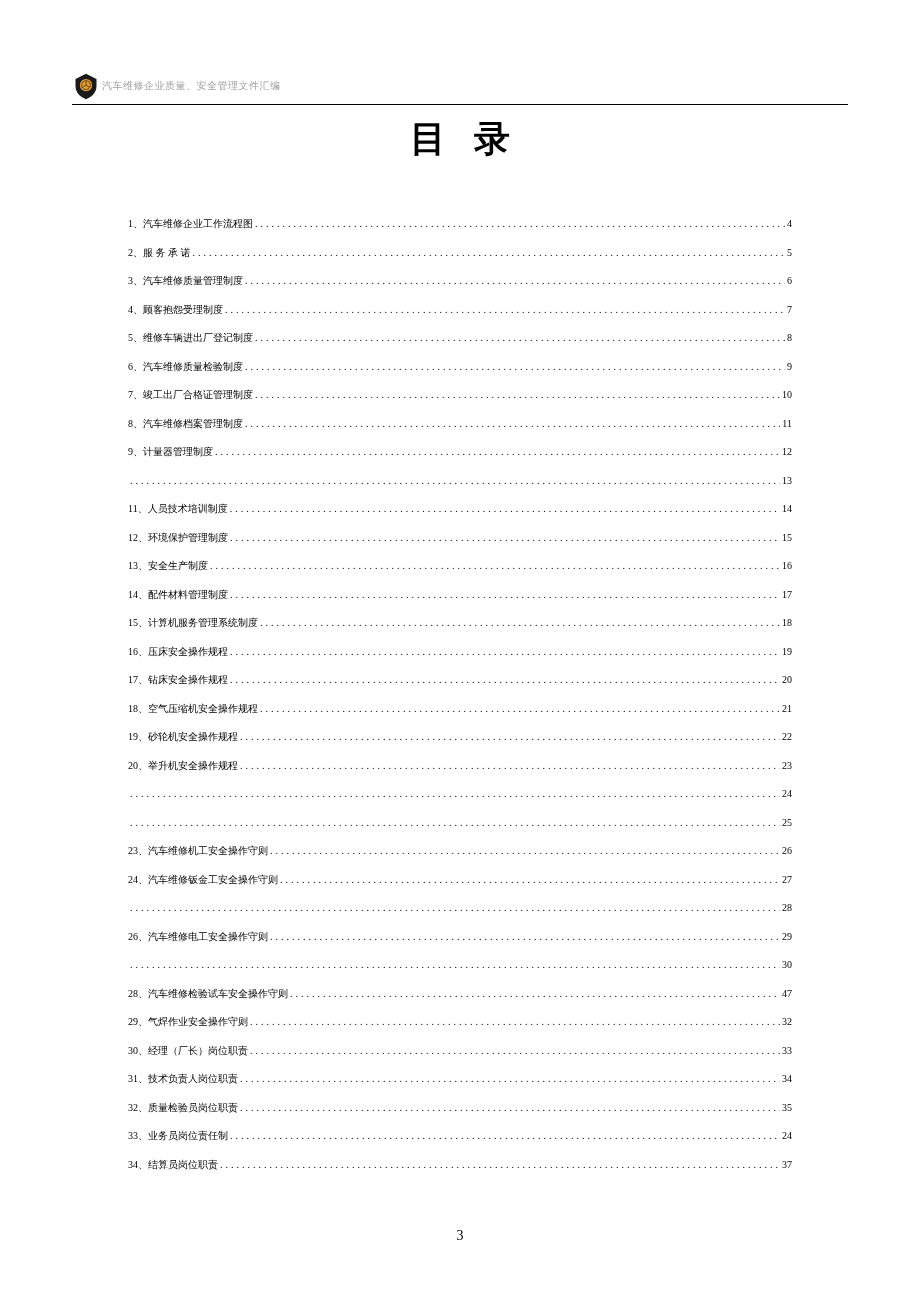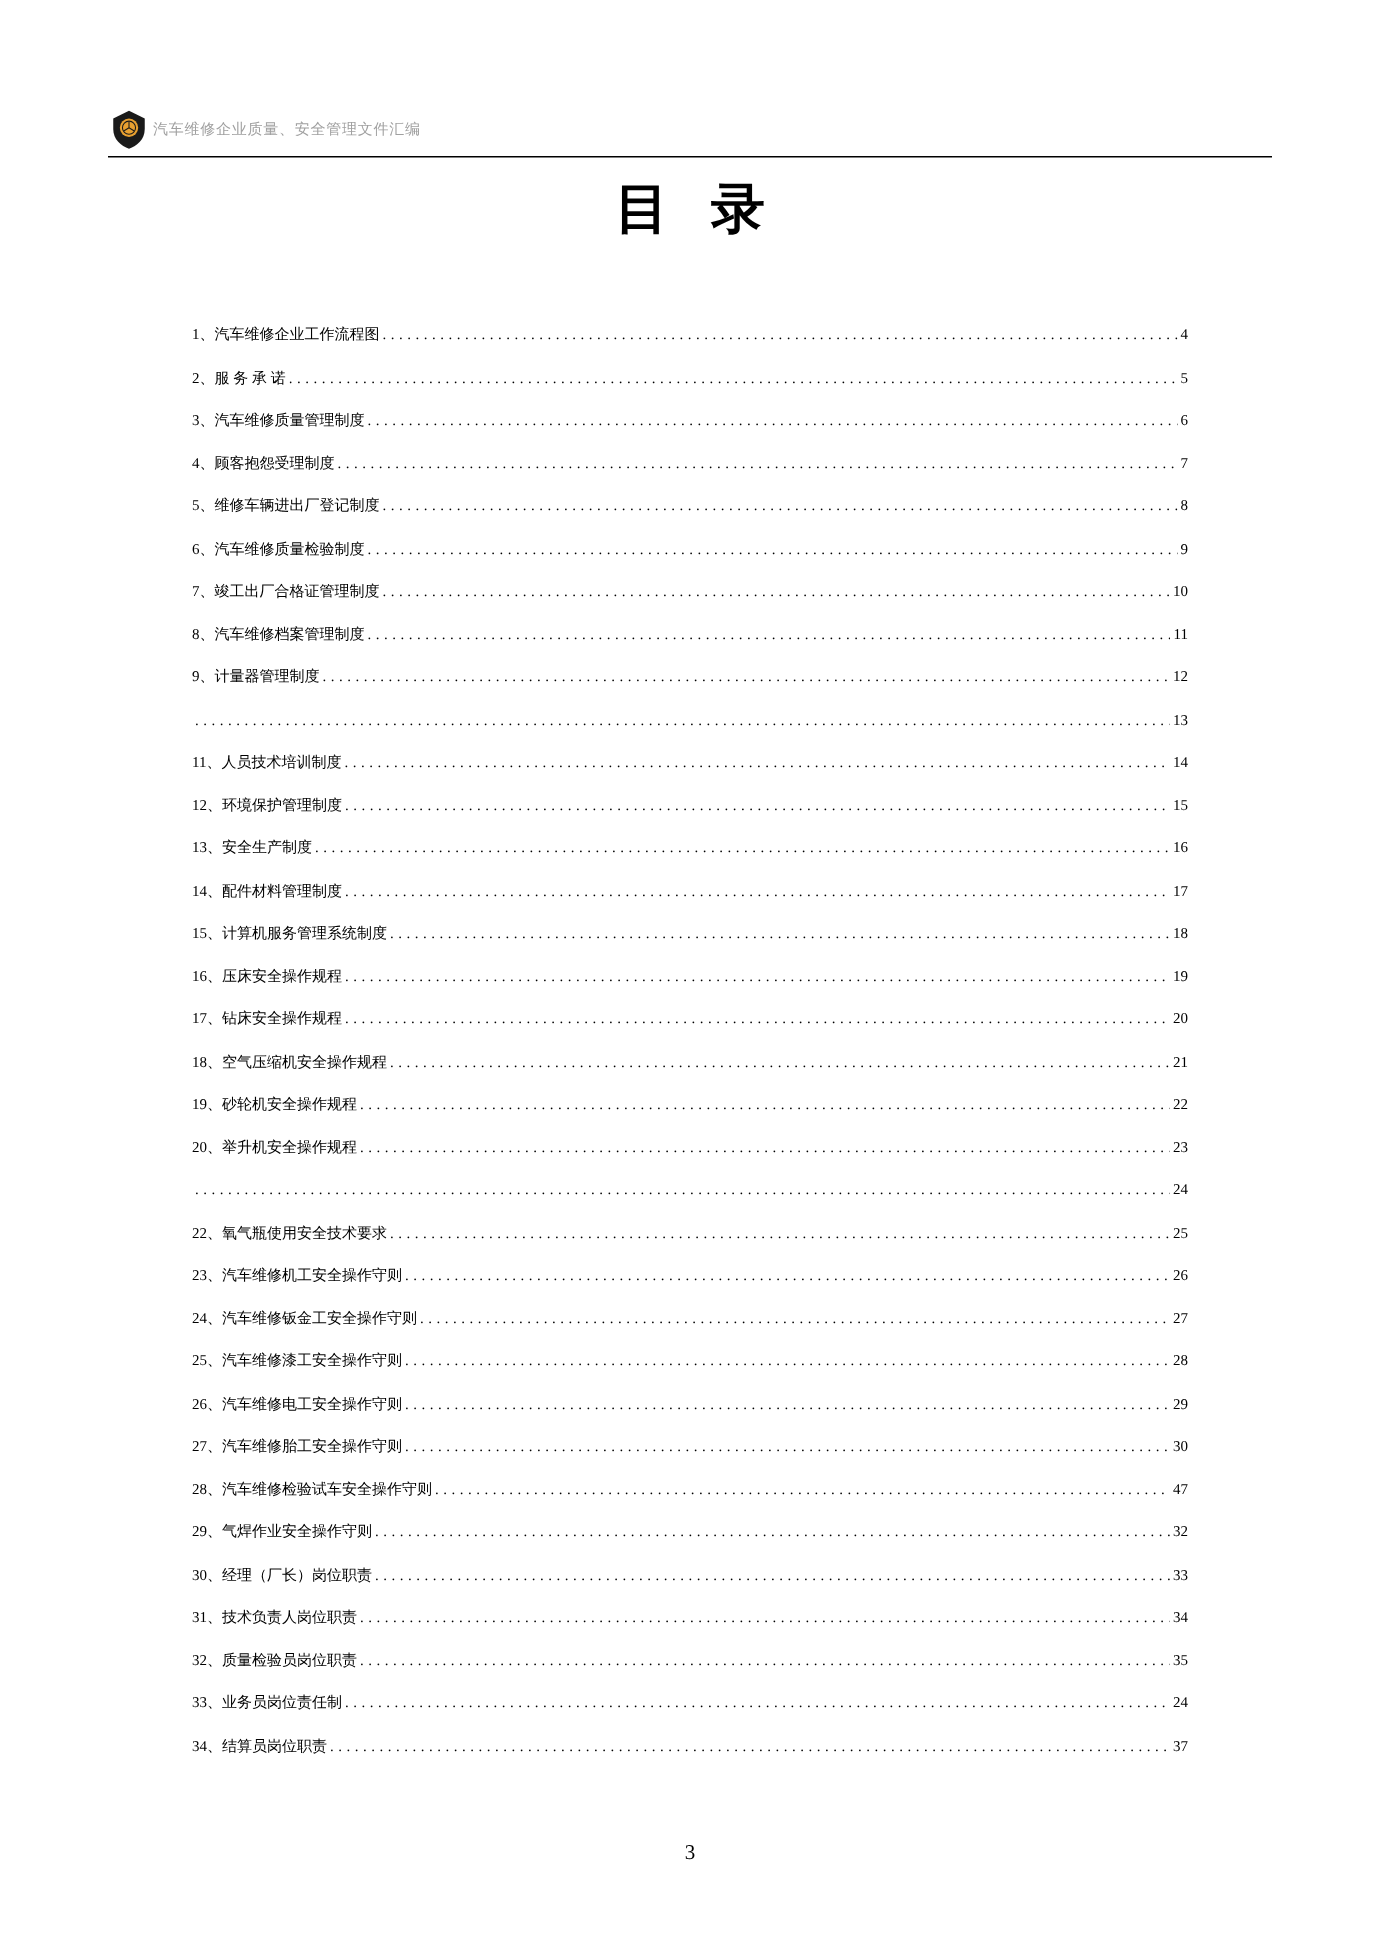--- a/index.html
+++ b/index.html
@@ -193,46 +193,43 @@
     <div class="toc-entry">
       <span class="toc-label">20、举升机安全操作规程</span>
       <span class="toc-leader">........................................................................................................................................................................................................</span>
       <span class="toc-page">23</span>
     </div>
     <div class="toc-entry">
       <span class="toc-leader">........................................................................................................................................................................................................</span>
       <span class="toc-page">24</span>
     </div>
     <div class="toc-entry">
-      <span class="toc-label">22、氧气瓶使用安全技术要求</span>
       <span class="toc-leader">........................................................................................................................................................................................................</span>
       <span class="toc-page">25</span>
     </div>
     <div class="toc-entry">
       <span class="toc-label">23、汽车维修机工安全操作守则</span>
       <span class="toc-leader">........................................................................................................................................................................................................</span>
       <span class="toc-page">26</span>
     </div>
     <div class="toc-entry">
       <span class="toc-label">24、汽车维修钣金工安全操作守则</span>
       <span class="toc-leader">........................................................................................................................................................................................................</span>
       <span class="toc-page">27</span>
     </div>
     <div class="toc-entry">
-      <span class="toc-label">25、汽车维修漆工安全操作守则</span>
       <span class="toc-leader">........................................................................................................................................................................................................</span>
       <span class="toc-page">28</span>
     </div>
     <div class="toc-entry">
       <span class="toc-label">26、汽车维修电工安全操作守则</span>
       <span class="toc-leader">........................................................................................................................................................................................................</span>
       <span class="toc-page">29</span>
     </div>
     <div class="toc-entry">
-      <span class="toc-label">27、汽车维修胎工安全操作守则</span>
       <span class="toc-leader">........................................................................................................................................................................................................</span>
       <span class="toc-page">30</span>
     </div>
     <div class="toc-entry">
       <span class="toc-label">28、汽车维修检验试车安全操作守则</span>
       <span class="toc-leader">........................................................................................................................................................................................................</span>
       <span class="toc-page">47</span>
     </div>
     <div class="toc-entry">
       <span class="toc-label">29、气焊作业安全操作守则</span>

